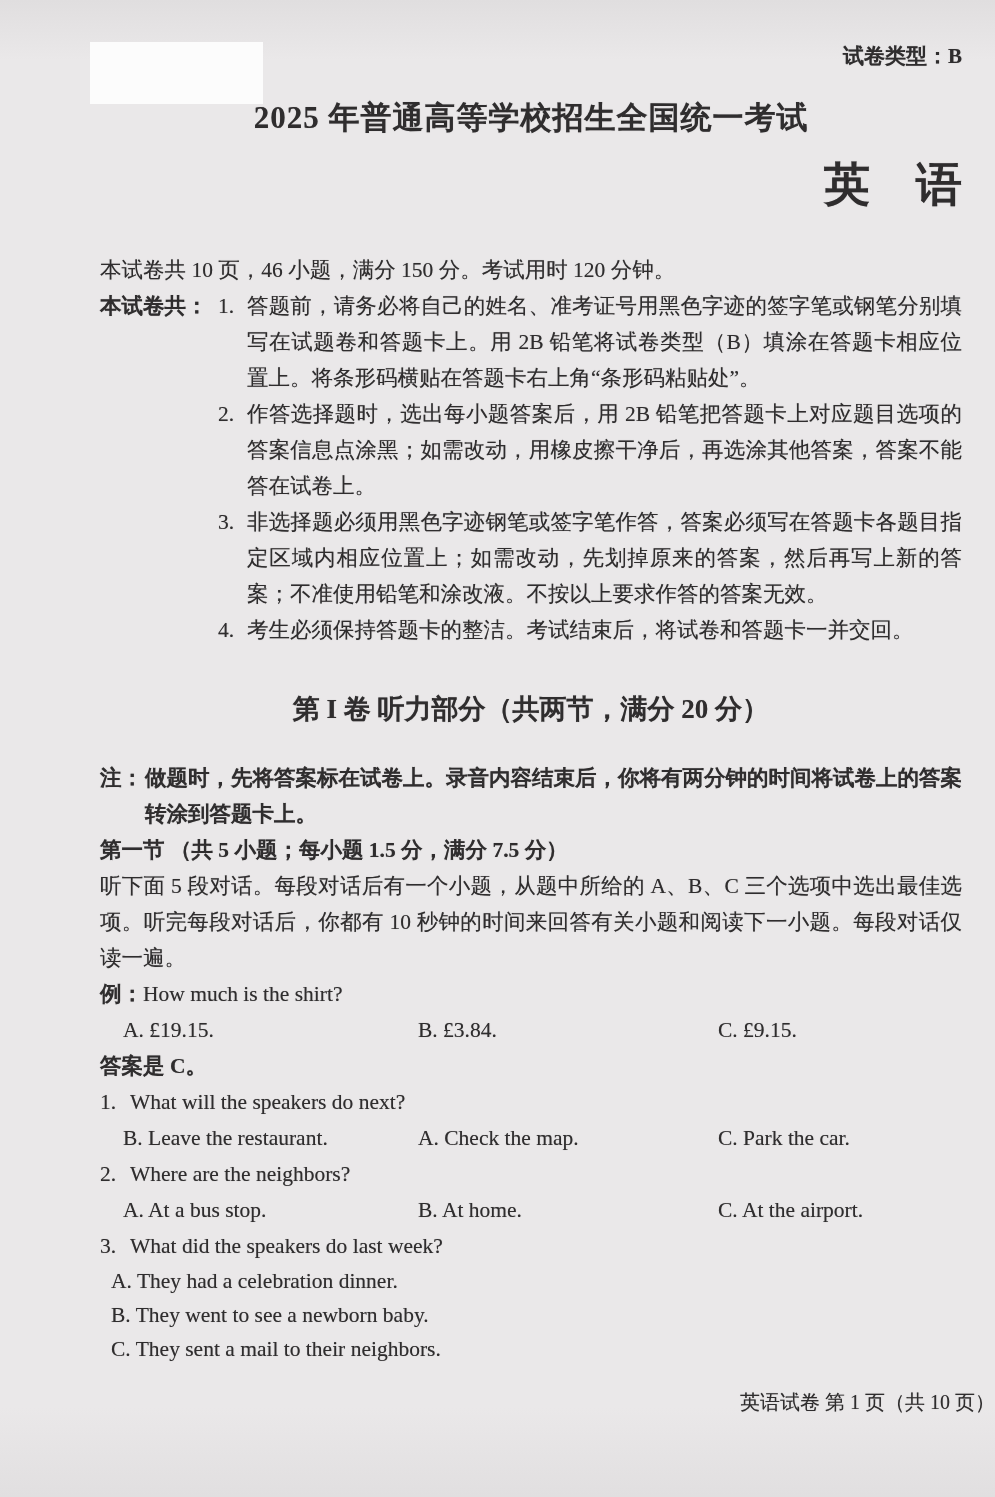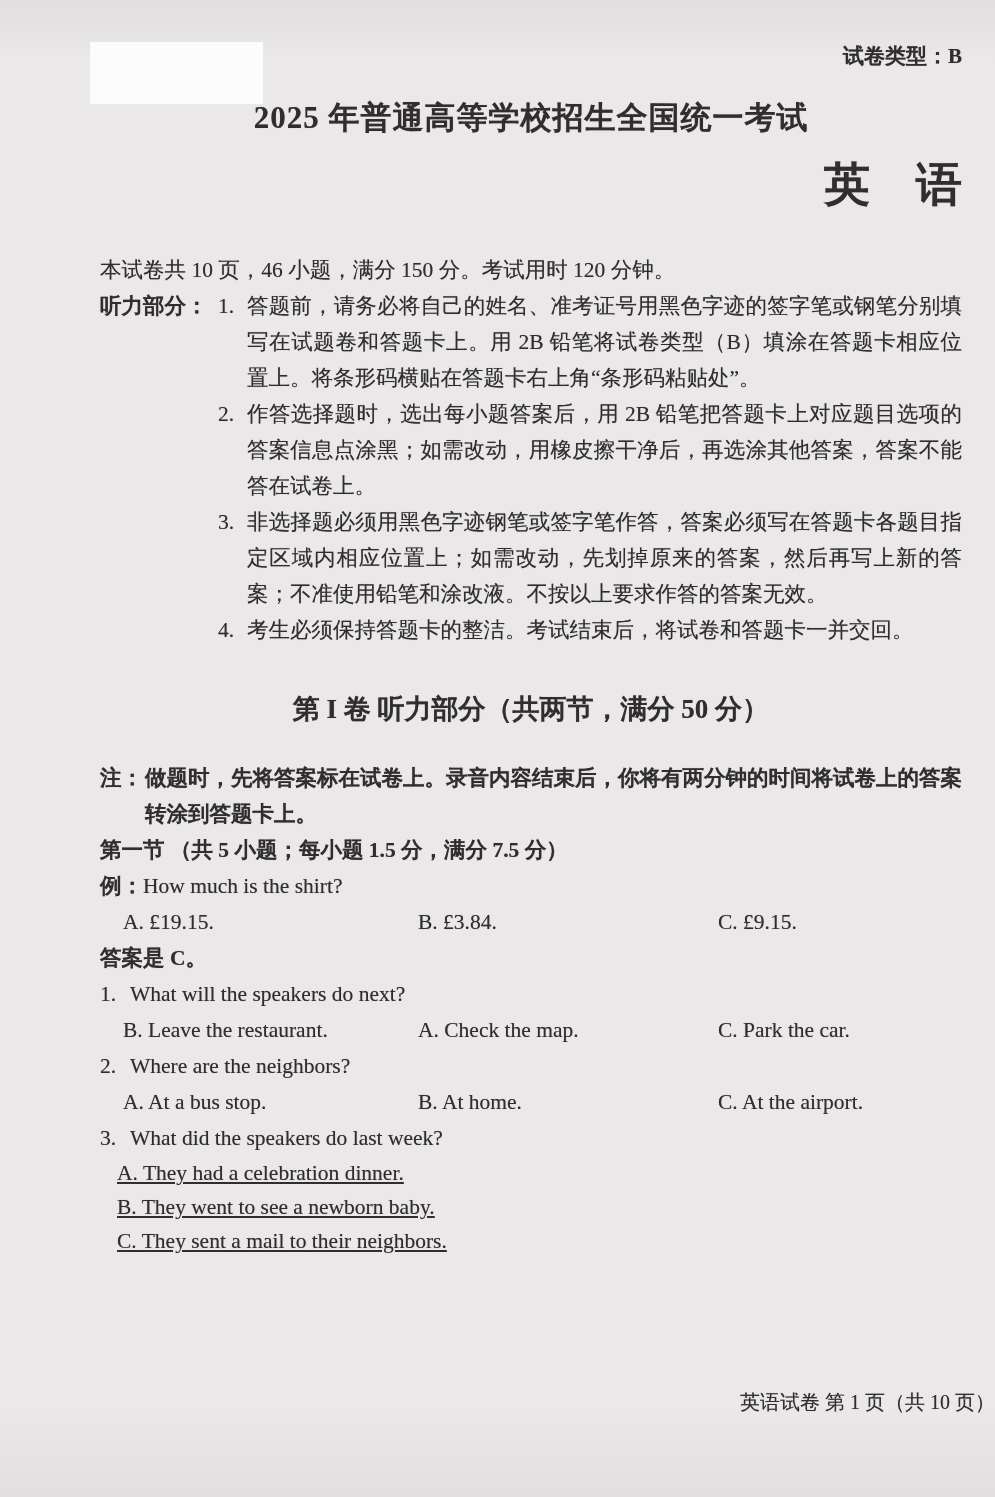--- a/index.html
+++ b/index.html
@@ -83,21 +83,21 @@
   .example-line{display:flex;}
   .example-label{font-weight:bold;white-space:nowrap;}
   .opt-row{
     display:grid;
     grid-template-columns:295px 300px 1fr;
     margin-left:23px;
   }
   .answer-line{font-weight:bold;}
   .question-line{display:flex;}
   .q-num{flex:0 0 30px;}
-  .opt-stack{margin-left:17px;line-height:34px;text-decoration:underline;}
+  .opt-stack{margin-left:11px;line-height:34px;}
   .footer{
     position:absolute;
     left:0;right:0;top:1384px;
     text-align:right;
     font-size:20px;
   }
 </style>
 </head>
 <body>
 
@@ -107,50 +107,51 @@
 
   <div class="paper-type">试卷类型：B</div>
 
   <h1 class="title">2025 年普通高等学校招生全国统一考试</h1>
 
   <h2 class="subject">英　语</h2>
 
   <p class="exam-info">本试卷共 10 页，46 小题，满分 150 分。考试用时 120 分钟。</p>
 
   <div class="notice">
-    <div class="notice-label">听力部分：</div>
+    <div class="notice-label">本试卷共：</div>
     <div class="notice-items">
       <div class="notice-item">
         <span class="notice-num">1.</span>
         <span class="notice-text">答题前，请务必将自己的姓名、准考证号用黑色字迹的签字笔或钢笔分别填写在试题卷和答题卡上。用 2B 铅笔将试卷类型（B）填涂在答题卡相应位置上。将条形码横贴在答题卡右上角“条形码粘贴处”。</span>
       </div>
       <div class="notice-item">
         <span class="notice-num">2.</span>
         <span class="notice-text">作答选择题时，选出每小题答案后，用 2B 铅笔把答题卡上对应题目选项的答案信息点涂黑；如需改动，用橡皮擦干净后，再选涂其他答案，答案不能答在试卷上。</span>
       </div>
       <div class="notice-item">
         <span class="notice-num">3.</span>
         <span class="notice-text">非选择题必须用黑色字迹钢笔或签字笔作答，答案必须写在答题卡各题目指定区域内相应位置上；如需改动，先划掉原来的答案，然后再写上新的答案；不准使用铅笔和涂改液。不按以上要求作答的答案无效。</span>
       </div>
       <div class="notice-item">
         <span class="notice-num">4.</span>
         <span class="notice-text">考生必须保持答题卡的整洁。考试结束后，将试卷和答题卡一并交回。</span>
       </div>
     </div>
   </div>
 
-  <div class="part-heading">第 I 卷 听力部分（共两节，满分 50 分）</div>
+  <div class="part-heading">第 I 卷 听力部分（共两节，满分 20 分）</div>
 
   <div class="note">
     <span class="note-label">注：</span>
     <span class="note-text">做题时，先将答案标在试卷上。录音内容结束后，你将有两分钟的时间将试卷上的答案转涂到答题卡上。</span>
   </div>
 
   <div class="sec-heading">第一节 （共 5 小题；每小题 1.5 分，满分 7.5 分）</div>
 
+  <p class="instructions" style="margin:0;">听下面 5 段对话。每段对话后有一个小题，从题中所给的 A、B、C 三个选项中选出最佳选项。听完每段对话后，你都有 10 秒钟的时间来回答有关小题和阅读下一小题。每段对话仅读一遍。</p>
 
   <div class="example-line">
     <span class="example-label">例：</span>
     <span>How much is the shirt?</span>
   </div>
 
   <div class="opt-row">
     <span>A. £19.15.</span>
     <span>B. £3.84.</span>
     <span>C. £9.15.</span>

